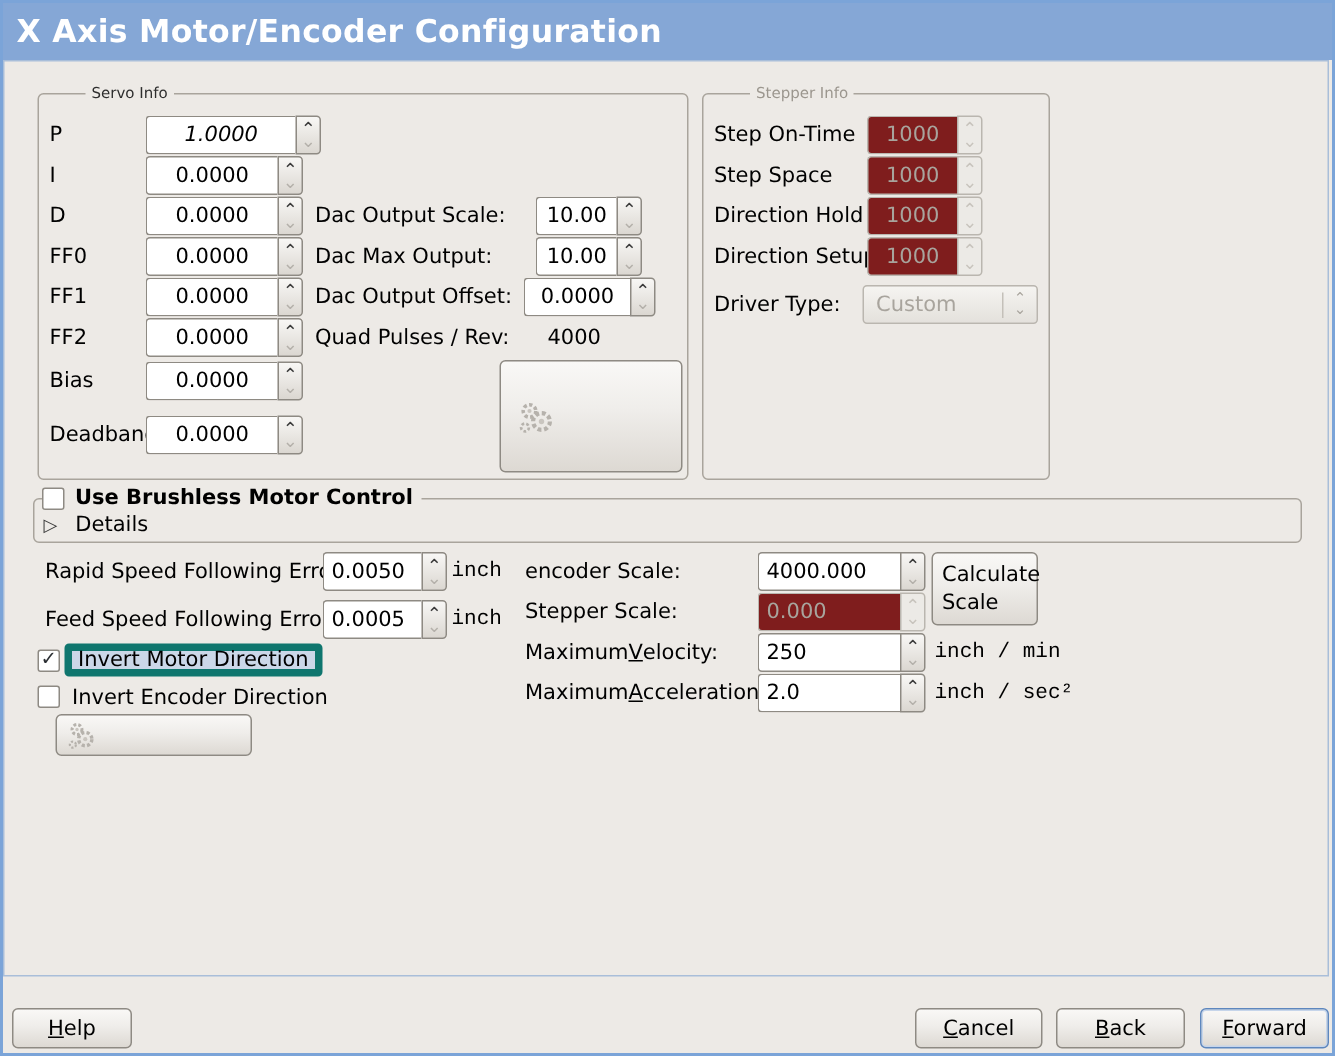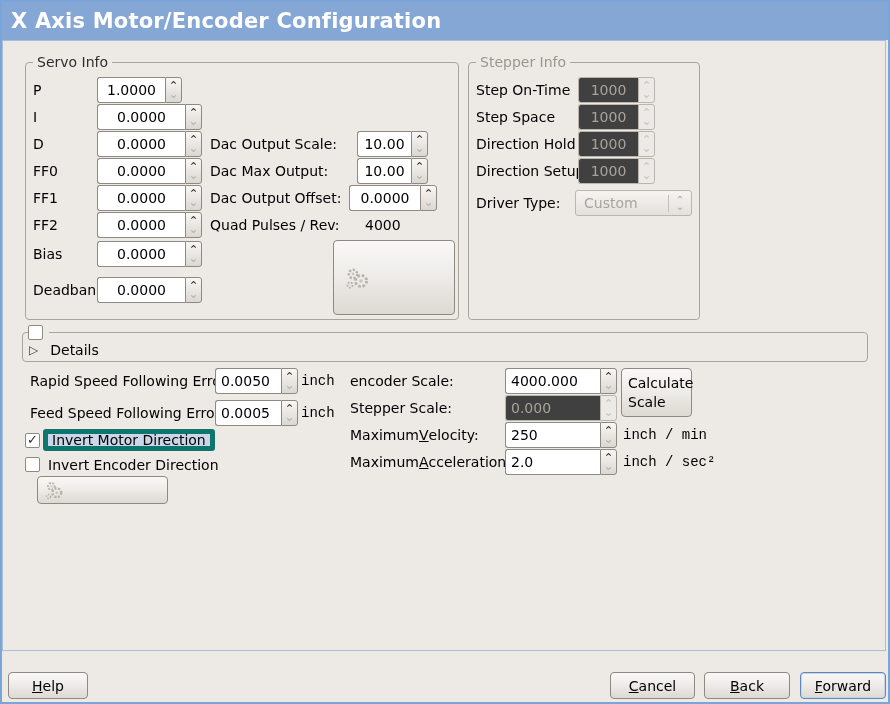--- a/index.html
+++ b/index.html
@@ -2,30 +2,30 @@
 <html><head>
 <meta charset="utf-8">
 <style>
   html,body{margin:0;padding:0;background:#d6d3cf;font-family:"DejaVu Sans","Liberation Sans",sans-serif;}
   #window{position:relative;width:890px;height:704px;box-sizing:border-box;border:2px solid #7BA4D8;background:#EDEAE6;overflow:hidden;}
   .abs{position:absolute;}
   #titlebar{left:0;top:0;width:100%;height:38px;background:#85A7D6;display:flex;align-items:center;}
   #titlebar .t{color:#fff;font-size:21px;font-weight:bold;padding-left:9px;letter-spacing:.2px;}
   #contentbox{left:0;top:38px;width:884px;height:611px;border:1px solid #A9BED9;box-sizing:border-box;background:#EDEAE6;}
   .frame{border:1px solid #A9A49C;border-radius:4px;}
-  .legend{background:#EDEAE6;padding:0 4px;font-size:14px;color:#2e2e2e;line-height:15px;}
+  .legend{background:#EDEAE6;padding:0 4px;font-size:10px;color:#2e2e2e;line-height:15px;margin-left:24px;}
   .legend.gray,.graytx{color:#9B968E;}
   .lbl{font-size:14px;color:#000;display:flex;align-items:center;height:26px;white-space:nowrap;}
   .spin{display:flex;height:26px;box-sizing:border-box;}
   .spin .val{background:#fff;border:1px solid #8E8A83;border-right:none;border-radius:3px 0 0 3px;display:flex;align-items:center;font-size:14px;padding:0 5px;box-sizing:border-box;color:#000;}
   .spin .val.center{justify-content:center;padding:0;}
   .spin .spinner{width:17px;border:1px solid #8E8A83;border-radius:0 3px 3px 0;background:linear-gradient(#F8F7F5,#DBD7D1);display:flex;flex-direction:column;align-items:center;justify-content:center;box-sizing:border-box;}
   .spinner i{font-style:normal;font-size:12px;line-height:8px;height:8px;color:#3a3a3a;display:block;}
   .spinner i.sp-down{color:#B4B0AA;}
-  .spin.dis .val{background:#404040;border-color:#BAB6AF;color:#A8A49D;}
+  .spin.dis .val{background:#7f1d1d;border-color:#BAB6AF;color:#A8A49D;}
   .spin.dis .spinner{border-color:#BAB6AF;background:#ECEAE6;}
   .spin.dis .spinner i{color:#C8C4BD;}
   .btn{background:linear-gradient(#F9F8F6 0%,#EFEDEA 45%,#DDD9D3 100%);border:1px solid #8E8A83;border-radius:4px;font-size:14px;display:flex;align-items:center;justify-content:center;color:#000;box-sizing:border-box;}
   .btn.default{border:1px solid #5E87BE;box-shadow:0 0 0 1px #c6d5ea inset;}
   .cb{width:15px;height:15px;background:#fff;border:1px solid #8E8A83;border-radius:2px;display:flex;align-items:center;justify-content:center;box-sizing:border-box;}
   .cb .check-glyph{font-size:13px;color:#2a2e32;line-height:1;margin-top:-2px;}
   .hl{background:#CBD7E8;border:5px solid #0f766e;border-radius:3px;padding:0 4px;font-size:14px;display:flex;align-items:center;height:22px;box-sizing:border-box;}
   .combo{border:1px solid #BAB6AF;border-radius:3px;background:linear-gradient(#F5F4F1,#E4E1DC);display:flex;align-items:center;box-sizing:border-box;}
   .combo .ctext{flex:1;font-size:14px;color:#A8A49D;padding-left:8px;}
   .combo .cdiv{width:1px;height:17px;background:#C4C0B9;}
@@ -45,21 +45,21 @@
     <span class="t">X Axis Motor/Encoder Configuration</span>
   </div>
 
   <div class="abs" id="contentbox"></div>
 
   <div class="abs frame" style="left:23px;top:60px;width:432px;height:256px;"></div>
   <div class="abs legend" style="left:31px;top:53px;">Servo Info</div>
 
   <div class="abs lbl" style="left:31px;top:75px;">P</div>
   <div class="abs spin" style="left:95px;top:75px;">
-    <span class="val center" style="width:68px;">1.0000</span>
+    <span class="val center" style="width:100px;font-style:italic;">1.0000</span>
     <span class="spinner">
         <i class="sp-up">⌃</i>
         <i class="sp-down">⌄</i>
       </span>
   </div>
 
   <div class="abs lbl" style="left:31px;top:102px;">I</div>
   <div class="abs spin" style="left:95px;top:102px;">
     <span class="val center" style="width:88px;">0.0000</span>
     <span class="spinner">
@@ -207,20 +207,21 @@
     <span class="cdiv"></span>
     <span class="carr">
         <i class="sp-up">⌃</i>
         <i class="sp-down">⌄</i>
       </span>
   </div>
 
   <div class="abs frame" style="left:20px;top:330px;width:844px;height:28px;"></div>
   <div class="abs" style="left:26px;top:321px;background:#EDEAE6;padding:0 6px 0 0;display:flex;align-items:center;height:18px;">
     <span class="cb"></span>
+    <span style="font-size:14px;font-weight:bold;margin-left:7px;">Use Brushless Motor Control</span>
   </div>
   <div class="abs" style="left:27px;top:340px;display:flex;align-items:center;height:16px;">
     <span class="exp-tri">▷</span>
     <span style="font-size:14px;margin-left:12px;">Details</span>
   </div>
 
   <div class="abs lbl" style="left:28px;top:366px;">Rapid Speed Following Error:</div>
   <div class="abs spin" style="left:213px;top:366px;">
     <span class="val" style="width:66px;">0.0050</span>
     <span class="spinner">

